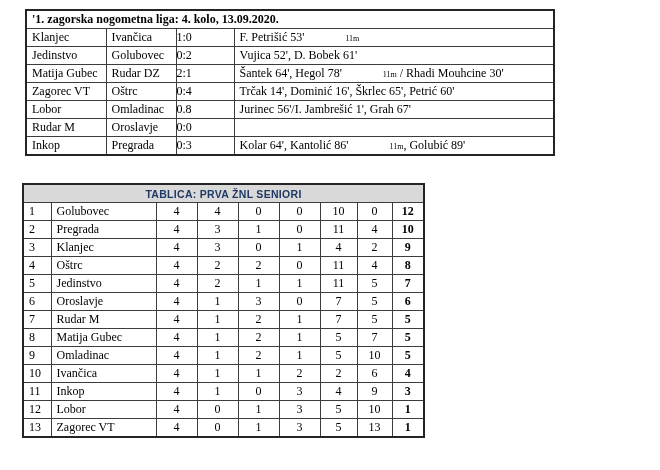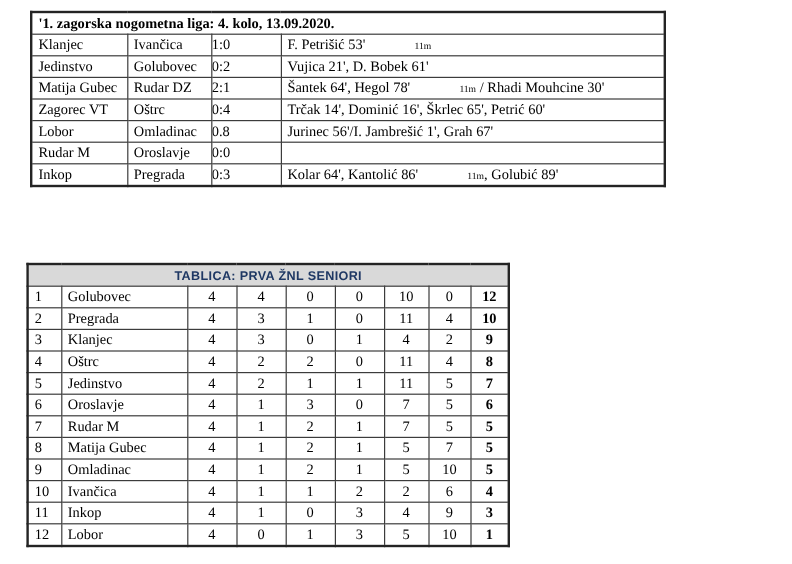--- a/index.html
+++ b/index.html
@@ -48,21 +48,20 @@
     font-size: 8px;
     letter-spacing: 0;
     margin-left: 41px;
   }
   
   #standings-table {
     left: 22px;
     top: 183px;
     width: 401px;
     border: 2px solid #242424;
-    margin-top: 36px;
   }
   #standings-table th.title-cell {
     font-family: "Liberation Sans", sans-serif;
     font-size: 10.5px;
     font-weight: bold;
     letter-spacing: 0.3px;
     color: var(--header-text, #1f3864);
     background: var(--header-bg, #d9d9d9);
     text-align: center;
     padding: 0;
@@ -98,21 +97,21 @@
         <tr>
           <td>Klanjec</td>
           <td>Ivančica</td>
           <td class="score">1:0</td>
           <td>F. Petrišić 53'<span class="pen">11m</span></td>
         </tr>
         <tr>
           <td>Jedinstvo</td>
           <td>Golubovec</td>
           <td class="score">0:2</td>
-          <td>Vujica 21', D. Bobek 61'</td>
+          <td>Vujica 52', D. Bobek 61'</td>
         </tr>
         <tr>
           <td>Matija Gubec</td>
           <td>Rudar DZ</td>
           <td class="score">2:1</td>
           <td>Šantek 64', Hegol 78'<span class="pen">11m</span> / Rhadi Mouhcine 30'</td>
         </tr>
         <tr>
           <td>Zagorec VT</td>
           <td>Oštrc</td>
@@ -283,16 +282,27 @@
           <td>12</td>
           <td>Lobor</td>
           <td class="num">4</td>
           <td class="num">0</td>
           <td class="num">1</td>
           <td class="num">3</td>
           <td class="num">5</td>
           <td class="num">10</td>
           <td class="pts">1</td>
         </tr>
+        <tr>
+          <td>13</td>
+          <td>Zagorec VT</td>
+          <td class="num">4</td>
+          <td class="num">0</td>
+          <td class="num">1</td>
+          <td class="num">3</td>
+          <td class="num">5</td>
+          <td class="num">13</td>
+          <td class="pts">1</td>
+        </tr>
       </tbody>
   </table>
 
 </div>
 
 </body></html>

